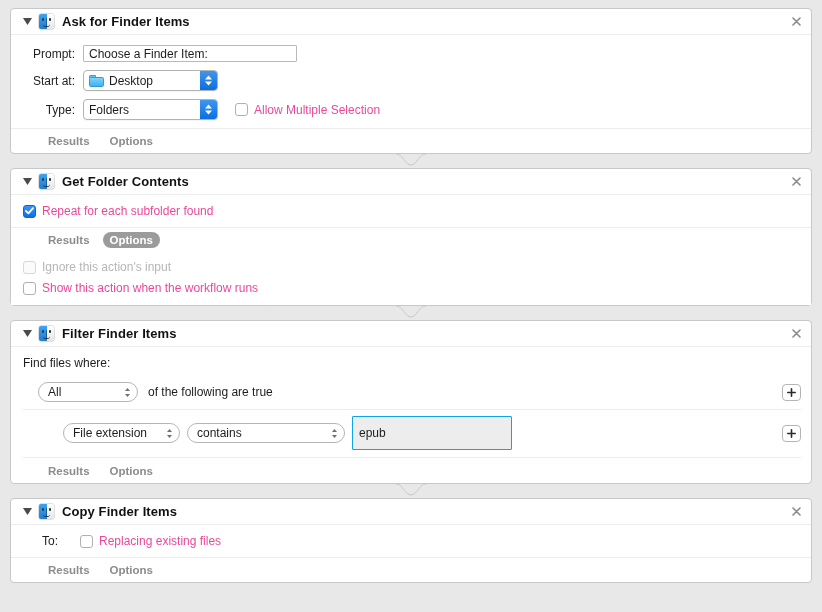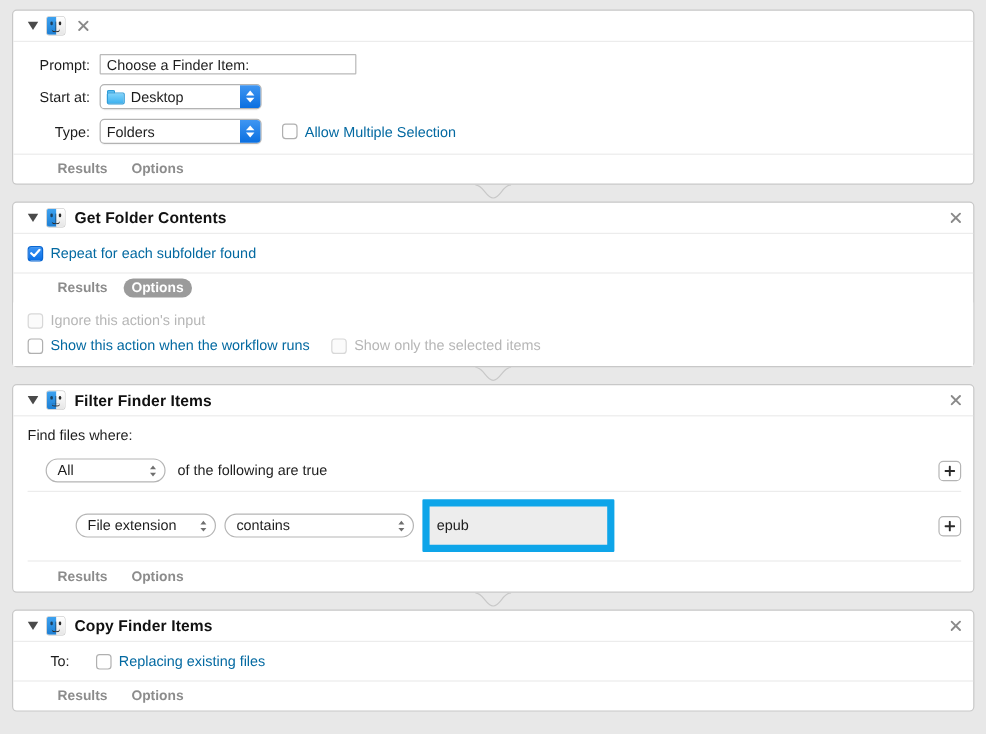--- a/index.html
+++ b/index.html
@@ -225,21 +225,21 @@
     background: #fff;
     flex: 0 0 auto;
     margin-right: 6px;
     display: flex; align-items: center; justify-content: center;
   }
   .cb.checked {
     background: linear-gradient(#3b94f5, #0a6fe6);
     border-color: #0a67d2;
   }
   .cb.checked svg { display: block; }
-  .cb-label { font-size: 12px; color: #0369a1; }
+  .cb-label { font-size: 12px; color: #ec4899; }
 
   .disabled .cb { border-color: #d8d8d8; background: #fbfbfb; }
   .disabled .cb-label { color: #b6b6b6; }
 
   
   .act-footer {
     border-top: 1px solid #ececec;
     height: 25px;
     display: flex;
     align-items: center;
@@ -285,21 +285,21 @@
     background: #fff;
     display: flex; align-items: center; justify-content: center;
     flex: 0 0 auto;
   }
   .plus-btn svg { display: block; }
   .indent-1 { padding-left: 15px; }
   .indent-2 { padding-left: 40px; }
   .static-text { font-size: 12px; margin-left: 10px; }
 
   .value-input {
-    border: 6px solid #0ea5e9;
+    border: 1px solid #0ea5e9;
     background: #ededed;
     height: 19px;
     line-height: 17px;
     padding: 16px 6px;
     font-size: 12px;
     color: #1d1d1d;
     border-radius: 1px;
     width: 160px;
   }
 </style>
@@ -316,20 +316,21 @@
           </svg>
       </span>
       <span class="finder-icon">
         <span class="fi-left"></span>
           <span class="fi-right"></span>
         <span class="fi-nose"></span>
         <span class="fi-eye l"></span>
           <span class="fi-eye r"></span>
         <span class="fi-smile"></span>
       </span>
+      <span class="act-title">Ask for Finder Items</span>
       <span class="close-btn">
         <svg width="9" height="9" viewBox="0 0 9 9">
             <path d="M1 1 L8 8 M8 1 L1 8" stroke="#8a8a8a" stroke-width="1.6" stroke-linecap="round"></path>
           </svg>
       </span>
     </div>
 
     <div class="act-body">
       <div class="row">
         <span class="field-label lbl-w">Prompt:</span>
@@ -428,24 +429,20 @@
           <span class="cb"></span>
           <span class="cb-label">Ignore this action's input</span>
         </span>
       </div>
       <div class="opt-row">
         <span class="cb-wrap">
           <span class="cb"></span>
           <span class="cb-label">Show this action when the workflow runs</span>
         </span>
         <span class="opt-gap"></span>
-        <span class="cb-wrap disabled">
-          <span class="cb"></span>
-          <span class="cb-label" style="color:#b6b6b6;">Show only the selected items</span>
-        </span>
       </div>
     </div>
   </div>
 
   <div class="connector" style="margin:-14px 0 0 0; height:14px; position:relative;">
     <svg width="30" height="14" viewBox="0 0 30 14">
       <path d="M0,0 C7,0 9,11 15,11 C21,11 23,0 30,0" fill="none" stroke="#c8c8c8" stroke-width="1"></path>
     </svg>
   </div>
 

